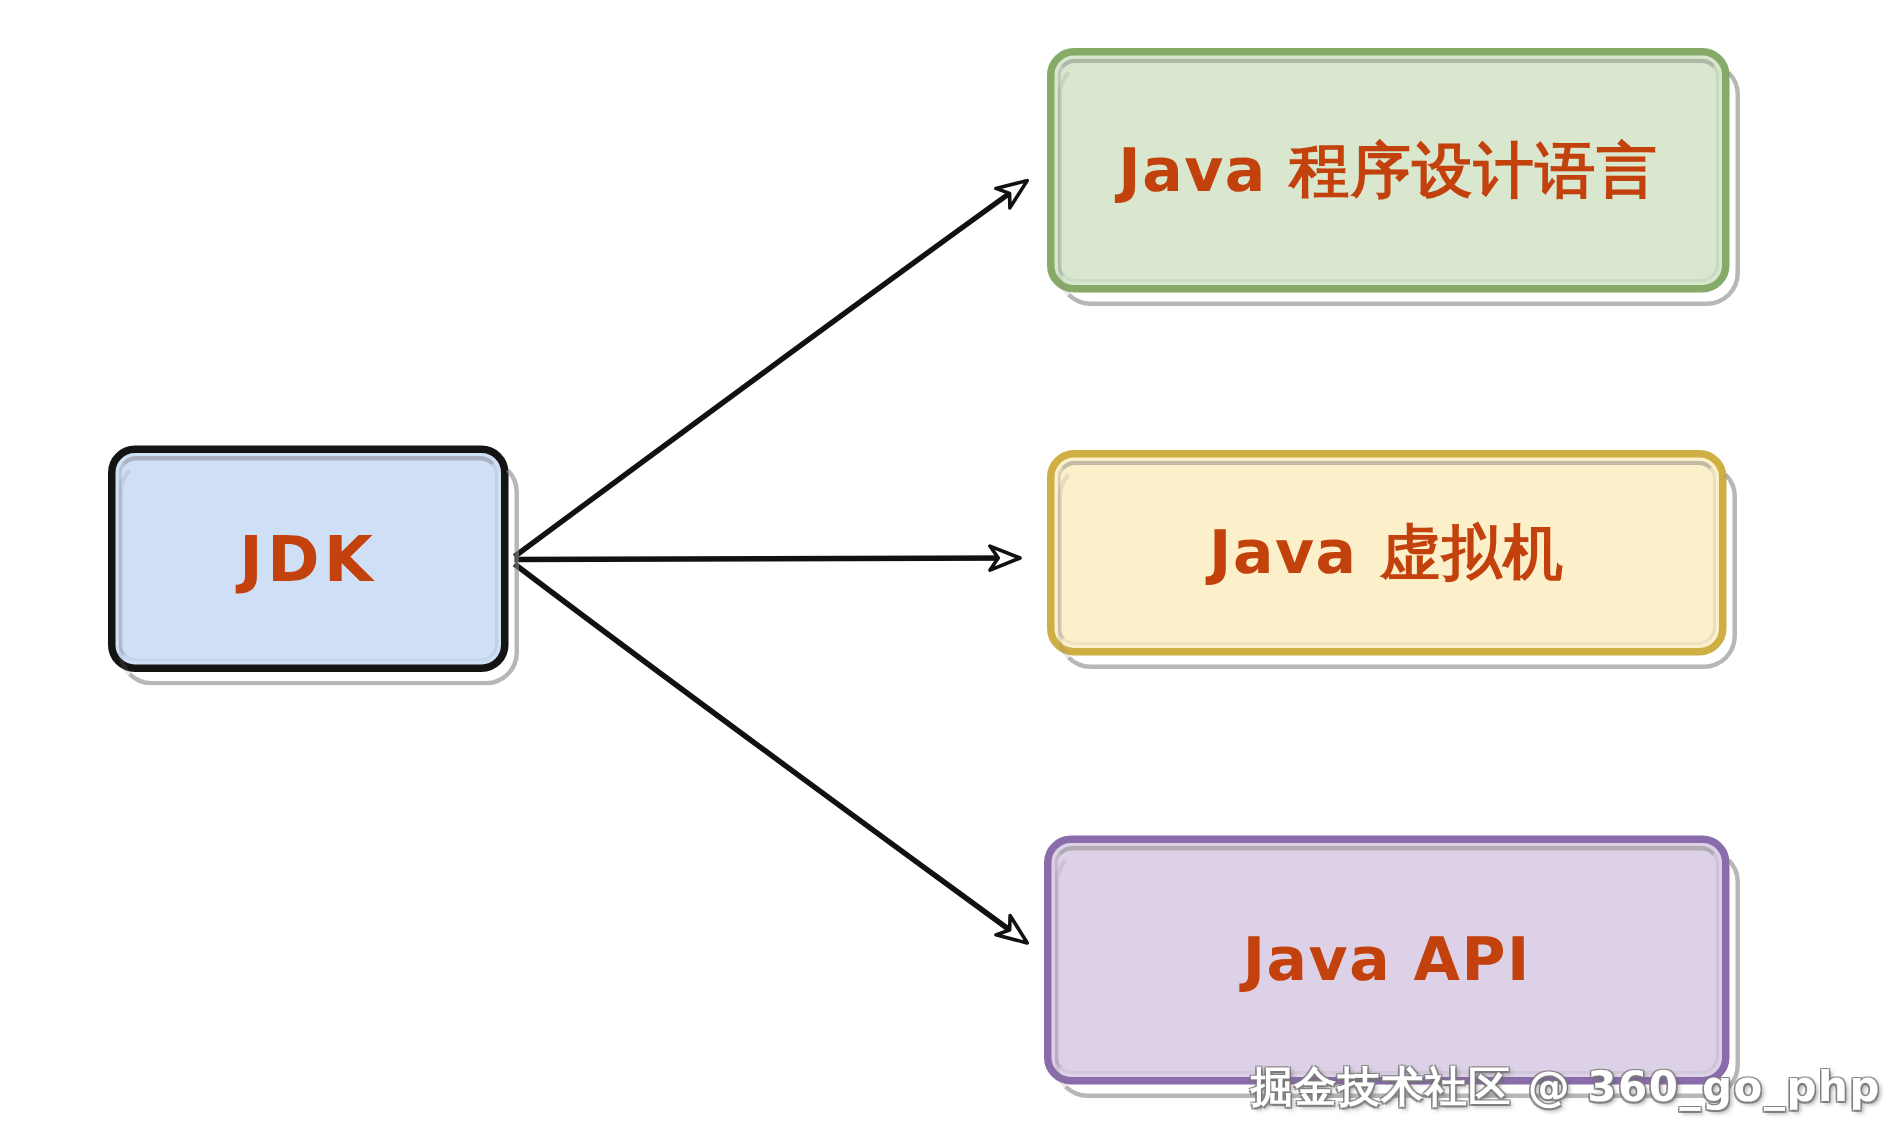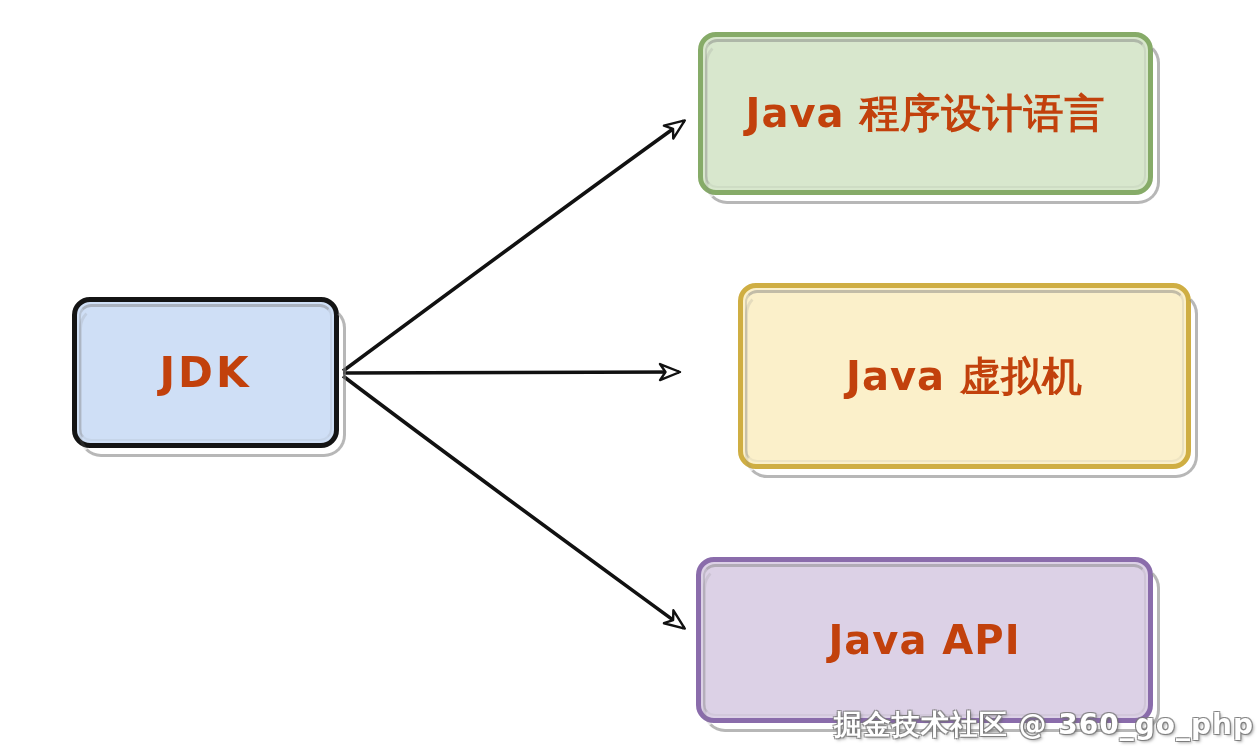--- a/index.html
+++ b/index.html
@@ -55,21 +55,21 @@
   }
   .node-label {
     font-size: 40px;
     font-weight: bold;
     letter-spacing: 1px;
     white-space: nowrap;
   }
   .node-jdk    { left: 72px;  top: 297px; width: 267px; height: 151px; }
   .node-jdk .node-label { font-size: 42px; letter-spacing: 3px; }
   .node-language { left: 698px; top: 32px;  width: 455px; height: 163px; }
-  .node-jvm      { left: 698px; top: 283px; width: 453px; height: 186px; margin-left: 40px; }
+  .node-jvm      { left: 698px; top: 300px; width: 453px; height: 137px; }
   .node-api      { left: 696px; top: 557px; width: 457px; height: 166px; }
   .watermark {
     position: absolute;
     right: 6px;
     bottom: 10px;
     font-size: 28px;
     font-weight: bold;
     color: #ffffff;
     letter-spacing: 1px;
     text-shadow:

